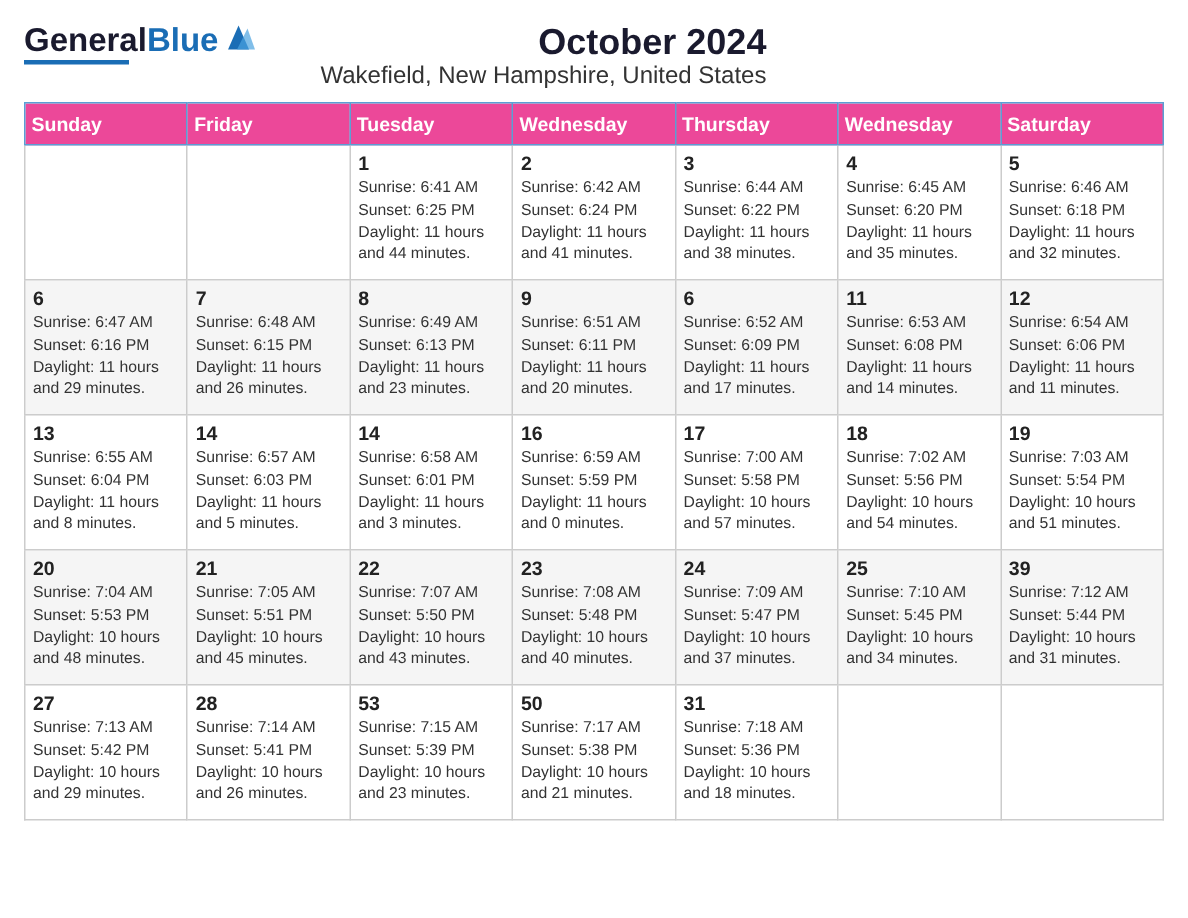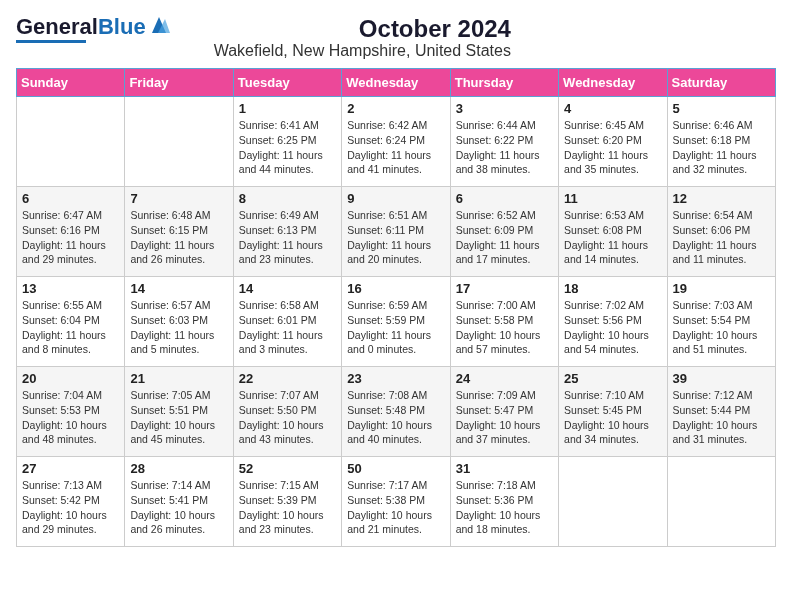--- a/index.html
+++ b/index.html
@@ -239,21 +239,21 @@
       <tr>
         <td>
           <div class="day-num">27</div>
           <div class="day-info">Sunrise: 7:13 AM<br>Sunset: 5:42 PM<br>Daylight: 10 hours and 29 minutes.</div>
         </td>
         <td>
           <div class="day-num">28</div>
           <div class="day-info">Sunrise: 7:14 AM<br>Sunset: 5:41 PM<br>Daylight: 10 hours and 26 minutes.</div>
         </td>
         <td>
-          <div class="day-num">52</div>
+          <div class="day-num">53</div>
           <div class="day-info">Sunrise: 7:15 AM<br>Sunset: 5:39 PM<br>Daylight: 10 hours and 23 minutes.</div>
         </td>
         <td>
           <div class="day-num">50</div>
           <div class="day-info">Sunrise: 7:17 AM<br>Sunset: 5:38 PM<br>Daylight: 10 hours and 21 minutes.</div>
         </td>
         <td>
           <div class="day-num">31</div>
           <div class="day-info">Sunrise: 7:18 AM<br>Sunset: 5:36 PM<br>Daylight: 10 hours and 18 minutes.</div>
         </td>

